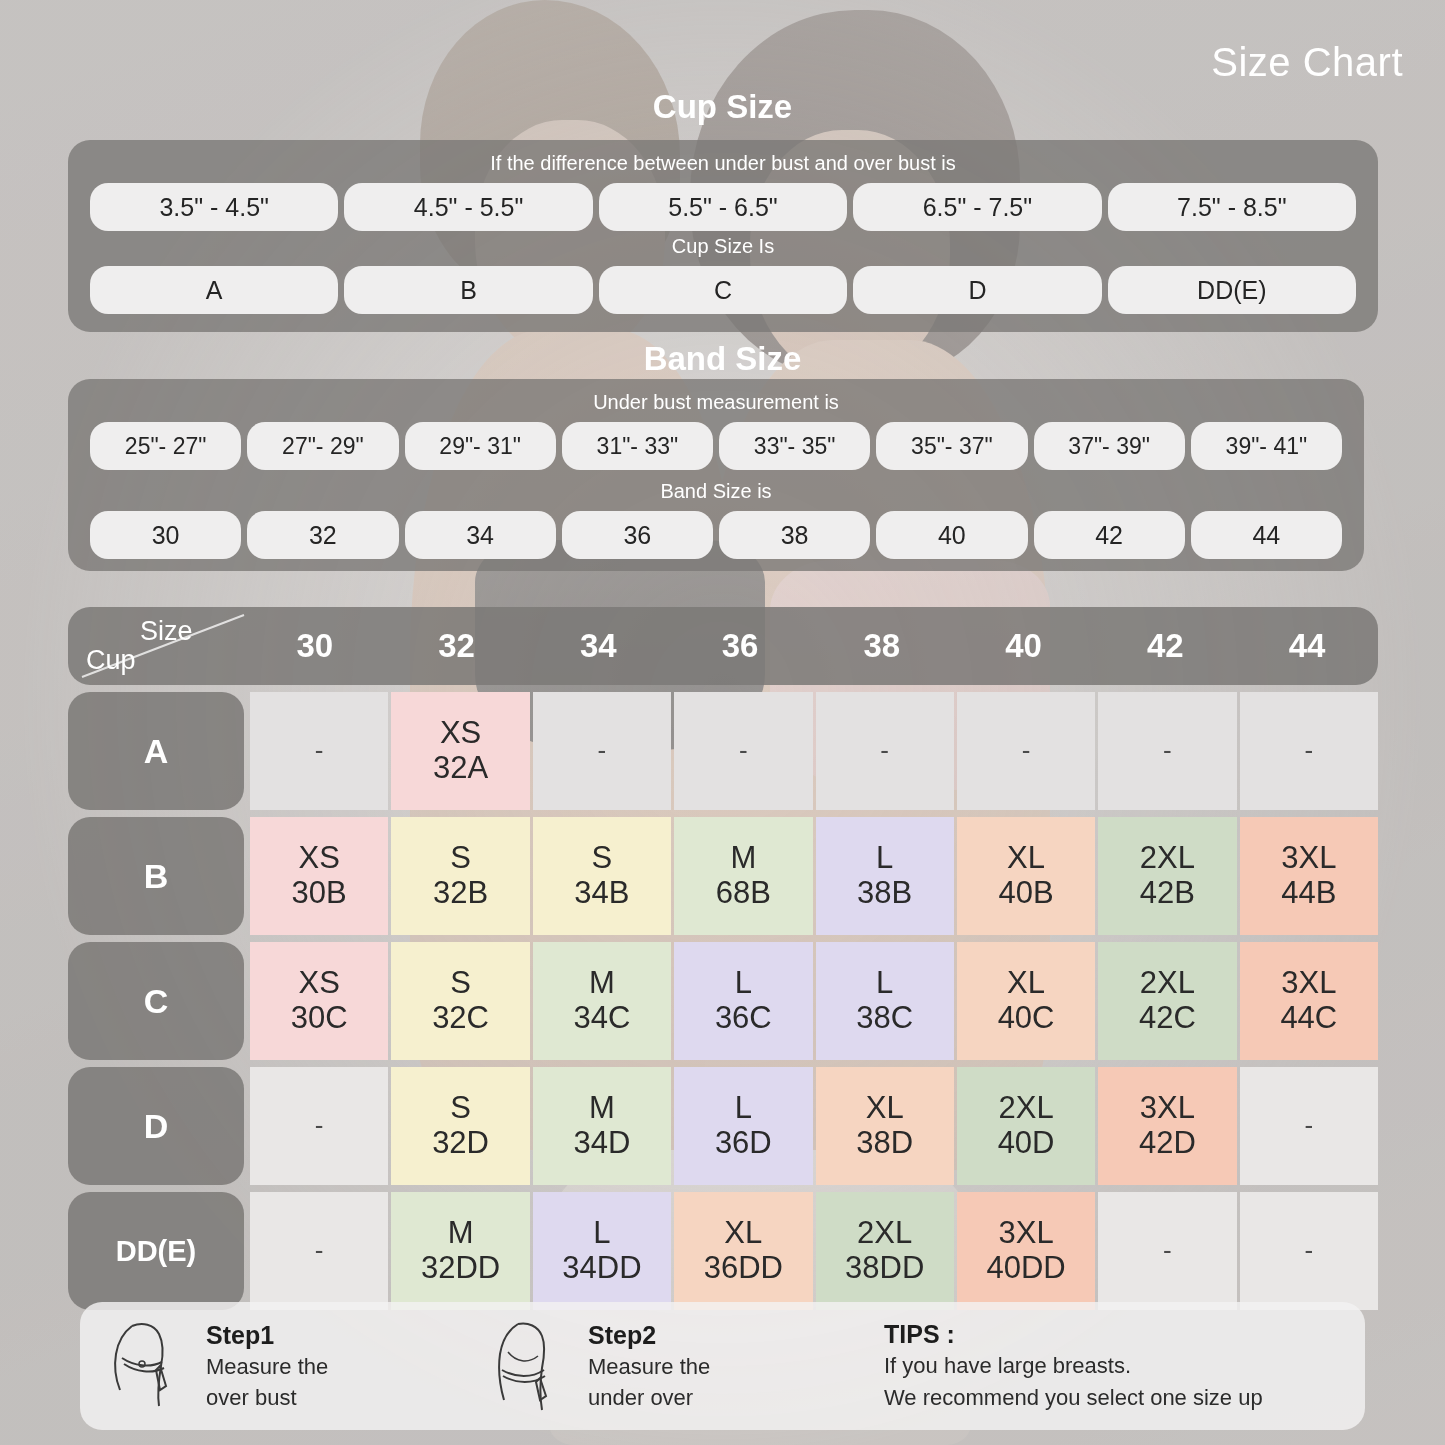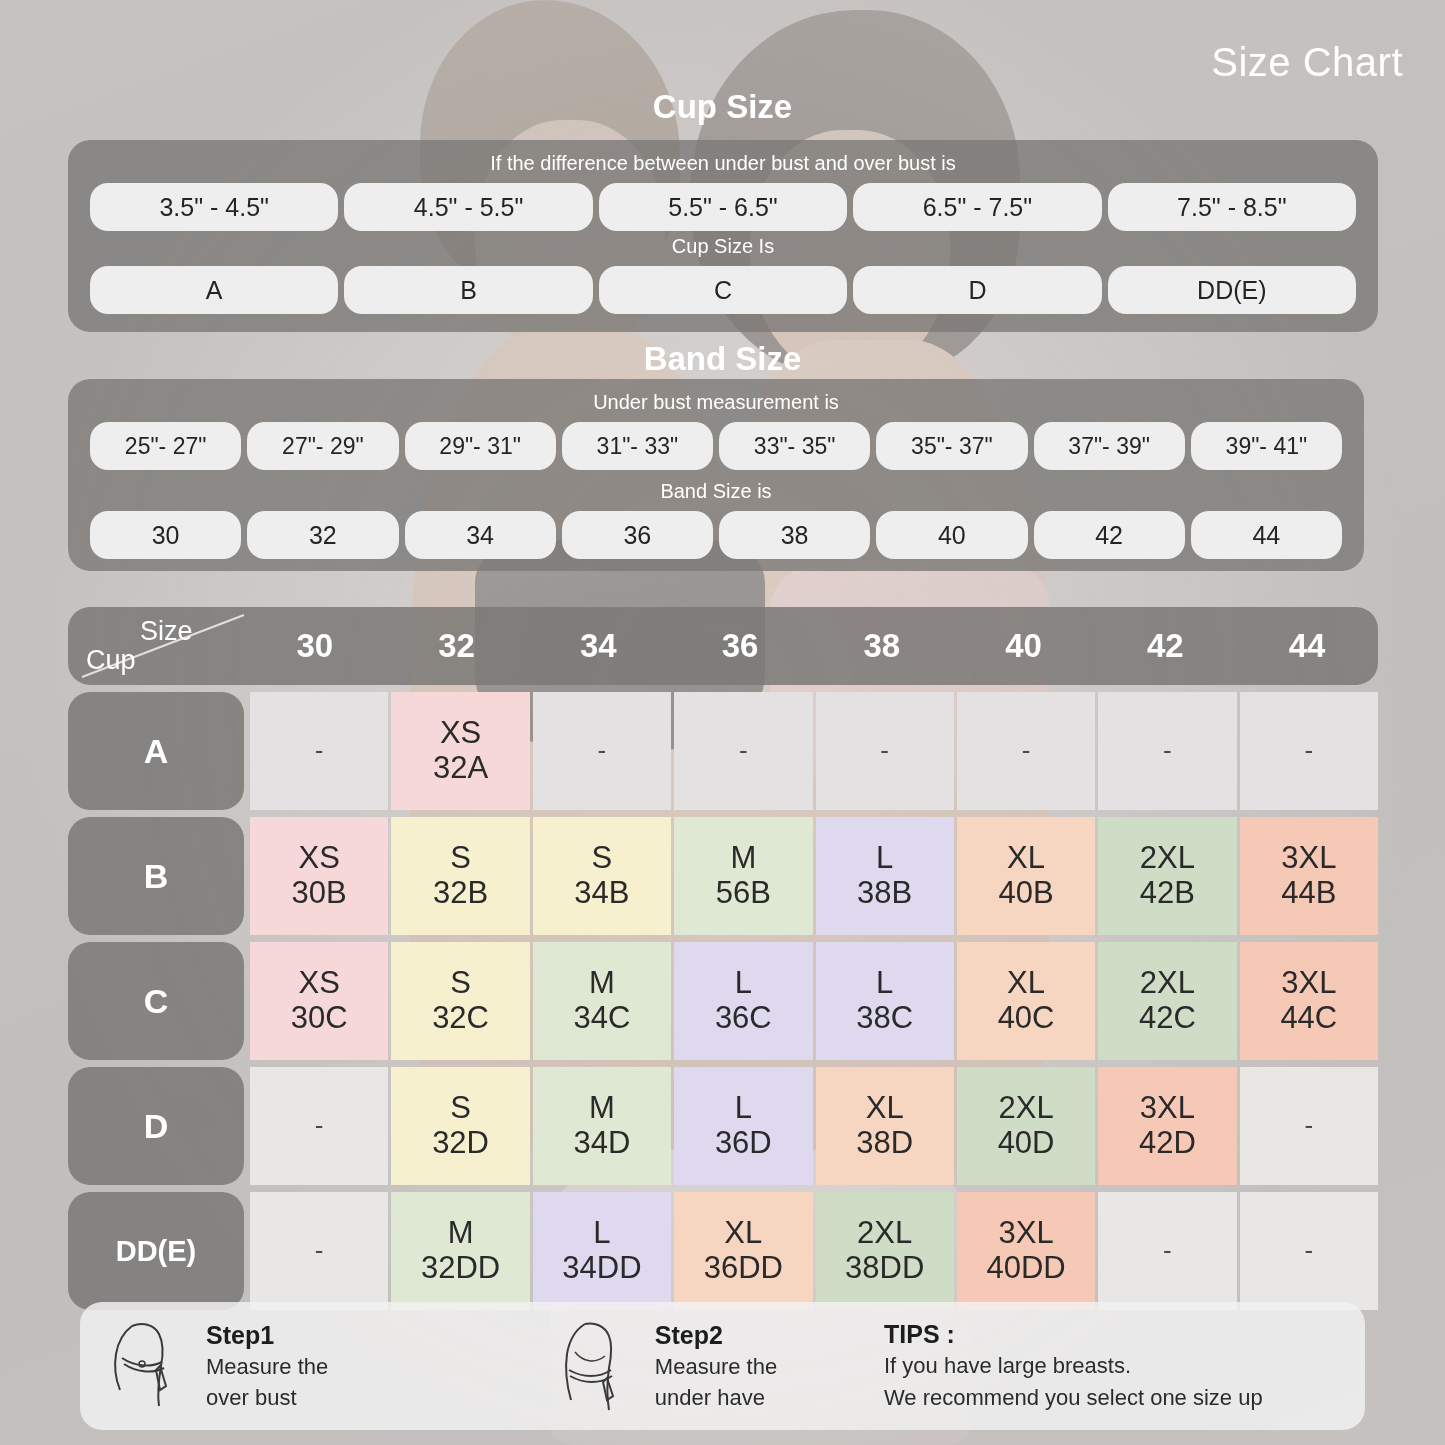--- a/index.html
+++ b/index.html
@@ -398,21 +398,21 @@
         <div class="m-cell" style="background:#f6f0cf;">
             <span class="l1">S</span>
             <span class="l2">32B</span>
           </div>
         <div class="m-cell" style="background:#f6f0cf;">
             <span class="l1">S</span>
             <span class="l2">34B</span>
           </div>
         <div class="m-cell" style="background:#dfe8d2;">
             <span class="l1">M</span>
-            <span class="l2">56B</span>
+            <span class="l2">68B</span>
           </div>
         <div class="m-cell" style="background:#ded9ef;">
             <span class="l1">L</span>
             <span class="l2">38B</span>
           </div>
         <div class="m-cell" style="background:#f6d5c1;">
             <span class="l1">XL</span>
             <span class="l2">40B</span>
           </div>
         <div class="m-cell" style="background:#cfdcc6;">
@@ -543,33 +543,33 @@
           <path d="M22 46 c12 8 28 10 40 4" fill="none" stroke="#3a3a3a" stroke-width="2"></path>
           <path d="M58 48 l6 20 l-6 4 l-4 -20 z" fill="none" stroke="#3a3a3a" stroke-width="2"></path>
           <circle cx="40" cy="46" r="3" fill="none" stroke="#3a3a3a" stroke-width="1.5"></circle>
         </svg>
         <div class="txt">
           <div class="t1">Step1</div>
           <div class="t2">Measure the</div>
           <div class="t2">over bust</div>
         </div>
       </div>
-      <div class="step" style="width:360px;justify-content:center;">
+      <div class="step" style="width:360px;">
         <svg class="icon-fig" viewBox="0 0 92 96">
           <path d="M34 6 c10 -2 20 2 24 12 c4 10 2 22 0 32 c-2 14 -2 30 0 42" fill="none" stroke="#3a3a3a" stroke-width="2"></path>
           <path d="M34 6 c-10 6 -16 18 -18 30 c-2 14 0 32 4 46" fill="none" stroke="#3a3a3a" stroke-width="2"></path>
           <path d="M18 52 c14 8 30 8 42 0" fill="none" stroke="#3a3a3a" stroke-width="2"></path>
           <path d="M19 58 c14 8 30 8 42 0" fill="none" stroke="#3a3a3a" stroke-width="2"></path>
           <path d="M56 60 l6 18 l-6 4 l-4 -18 z" fill="none" stroke="#3a3a3a" stroke-width="2"></path>
           <path d="M24 34 c8 10 20 12 30 4" fill="none" stroke="#3a3a3a" stroke-width="1.5"></path>
         </svg>
         <div class="txt">
           <div class="t1">Step2</div>
           <div class="t2">Measure the</div>
-          <div class="t2">under have</div>
+          <div class="t2">under over</div>
         </div>
       </div>
       <div class="tips">
         <div class="t1">TIPS :</div>
         <div class="t2">If you have large breasts.</div>
         <div class="t2">We recommend you select one size up</div>
       </div>
     </div>
 
   </div>

